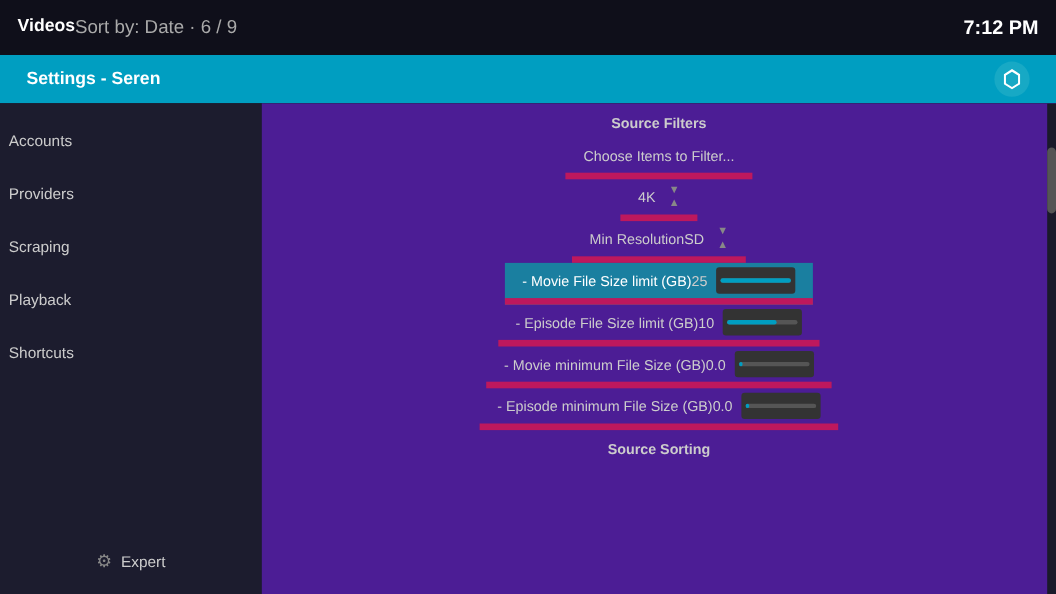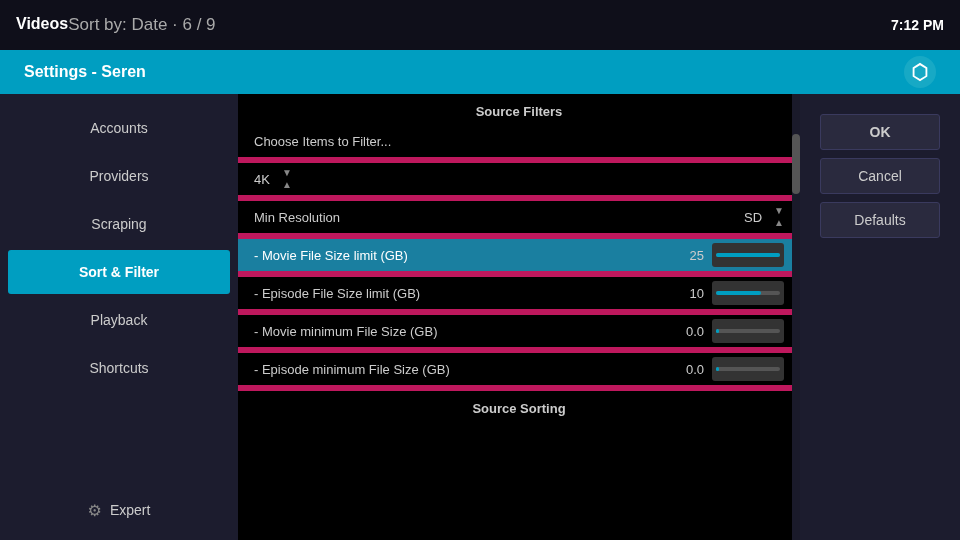--- a/index.html
+++ b/index.html
@@ -18,21 +18,21 @@
       height: 50px;
       background: #0f0f1a;
       display: flex;
       align-items: center;
       justify-content: space-between;
       padding: 0 16px;
     }
     .top-bar-left { display: flex; flex-direction: row; }
     .top-bar-title { color: #fff; font-size: 16px; font-weight: bold; }
     .top-bar-sub { color: #aaa; font-size: 17px; }
-    .top-bar-time { color: #fff; font-size: 14px; font-weight: bold; }
+    .top-bar-time { color: #fff; font-size: 18px; font-weight: bold; }
 
     
     .title-bar {
       width: 100%;
       height: 44px;
       background: #009ec1;
       display: flex;
       align-items: center;
       justify-content: space-between;
       padding: 0 24px;
@@ -60,21 +60,20 @@
       background: #1c1c2e;
       display: flex;
       flex-direction: column;
       padding-top: 10px;
       flex-shrink: 0;
     }
     .sidebar-item {
       height: 44px;
       display: flex;
       align-items: center;
-      justify-content: center;
       color: #ccc;
       font-size: 14px;
       cursor: pointer;
       border-radius: 3px;
       margin: 2px 8px;
     }
     .sidebar-item.active {
       background: #009ec1;
       color: #fff;
       font-weight: bold;
@@ -85,25 +84,26 @@
       display: flex;
       gap: 8px;
       justify-content: center;
     }
     .gear-icon { color: #888; font-size: 16px; }
     .sidebar-spacer { flex: 1; }
 
     
     .content {
       flex: 1;
-      background: #000000;
+      background: #4c1d95;
       display: flex;
       flex-direction: column;
       overflow: hidden;
       position: relative;
+      align-items: center;
     }
     .scrollbar {
       position: absolute;
       right: 0;
       top: 0;
       bottom: 0;
       width: 8px;
       background: #1a1a2a;
     }
     .scrollbar-thumb {
@@ -251,23 +251,20 @@
   <div class="sidebar">
     <div class="sidebar-item">
       <span>Accounts</span>
     </div>
     <div class="sidebar-item">
       <span>Providers</span>
     </div>
     <div class="sidebar-item">
       <span>Scraping</span>
     </div>
-    <div class="sidebar-item active">
-      <span>Sort &amp; Filter</span>
-    </div>
     <div class="sidebar-item">
       <span>Playback</span>
     </div>
     <div class="sidebar-item">
       <span>Shortcuts</span>
     </div>
     <div class="sidebar-spacer"></div>
     <div class="sidebar-item expert">
       <span class="gear-icon">⚙</span>
       <span>Expert</span>
@@ -340,19 +337,14 @@
       </div>
     </div>
 
     <div class="section-header">Source Sorting</div>
 
     <div class="scrollbar">
       <div class="scrollbar-thumb"></div>
     </div>
   </div>
 
-  <div class="buttons-panel">
-    <button class="action-button ok-btn">OK</button>
-    <button class="action-button">Cancel</button>
-    <button class="action-button">Defaults</button>
-  </div>
 
 </div>
 
 </body></html>

